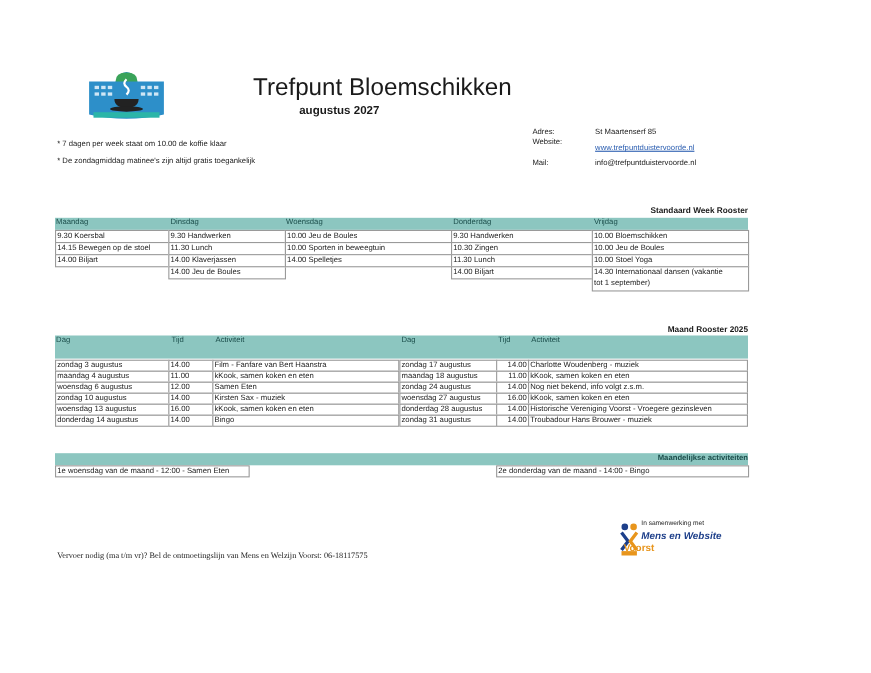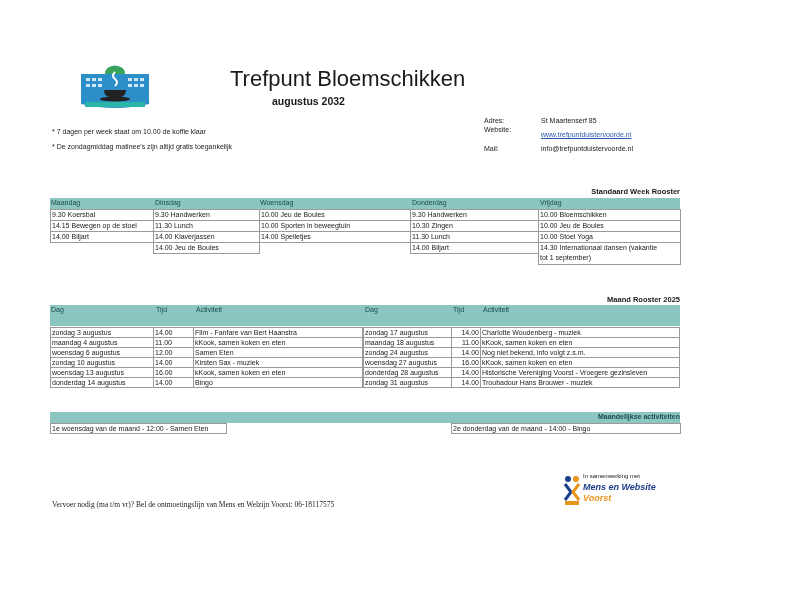--- a/index.html
+++ b/index.html
@@ -36,21 +36,21 @@
         <rect x="63" y="20" width="4" height="3"></rect>
     </g>
     <path d="M38 8 q-4 4 0 7 q4 3 0 7" stroke="#fff" stroke-width="2" fill="none"></path>
     <path d="M27 26 h22 q0 8 -11 8 q-11 0 -11 -8z" fill="#222"></path>
     <ellipse cx="38" cy="35" rx="15" ry="2.5" fill="#222"></ellipse>
     <rect x="8" y="38" width="60" height="5" fill="#2bb5a8"></rect>
   </svg>
 </div>
 
 <div class="abs" style="left:230px;top:66px;font-size:22px;line-height:26px;">Trefpunt Bloemschikken</div>
-<div class="abs" style="left:272px;top:95px;font-size:10.5px;font-weight:bold;">augustus 2032</div>
+<div class="abs" style="left:272px;top:95px;font-size:10.5px;font-weight:bold;">augustus 2027</div>
 
 <div class="abs small" style="left:52px;top:127px;">* 7 dagen per week staat om 10.00 de koffie klaar</div>
 <div class="abs small" style="left:52px;top:142px;">* De zondagmiddag matinee's zijn altijd gratis toegankelijk</div>
 
 <div class="abs small" style="left:484px;top:116px;">Adres:</div>
 <div class="abs small" style="left:541px;top:116px;">St Maartenserf 85</div>
 <div class="abs small" style="left:484px;top:125px;">Website:</div>
 <a class="abs small link" style="left:541px;top:130px;">www.trefpuntduistervoorde.nl</a>
 <div class="abs small" style="left:484px;top:144px;">Mail:</div>
 <div class="abs small" style="left:541px;top:144px;">info@trefpuntduistervoorde.nl</div>
@@ -158,16 +158,16 @@
 <div class="abs" style="left:563px;top:473px;width:120px;height:36px;">
   <svg width="18" height="32" viewBox="0 0 18 32" style="position:absolute;left:0;top:2px;">
     <circle cx="5" cy="4" r="3" fill="#1d3f8a"></circle>
     <circle cx="13" cy="4" r="3" fill="#e8951c"></circle>
     <path d="M2 9 l6 8 l-6 8" stroke="#1d3f8a" stroke-width="3" fill="none"></path>
     <path d="M16 9 l-6 8 l6 8" stroke="#e8951c" stroke-width="3" fill="none"></path>
     <rect x="2" y="26" width="14" height="4" fill="#e8951c"></rect>
   </svg>
   <div class="abs" style="left:20px;top:0px;font-size:6px;">In samenwerking met</div>
   <div class="abs" style="left:20px;top:9px;font-size:9px;font-weight:bold;font-style:italic;color:#1d3f8a;">Mens en Website</div>
-  <div class="abs" style="left:20px;top:20px;font-size:9px;font-weight:bold;font-style:italic;color:#e8951c;">Voorst</div>
+  <div class="abs" style="left:4px;top:20px;font-size:9px;font-weight:bold;color:#e8951c;">Voorst</div>
 </div>
 
 <div class="abs" style="left:52px;top:500px;font-size:7.5px;font-family:Liberation Serif, serif;">Vervoer nodig (ma t/m vr)? Bel de ontmoetingslijn van Mens en Welzijn Voorst: 06-18117575</div>
 
 </body></html>

